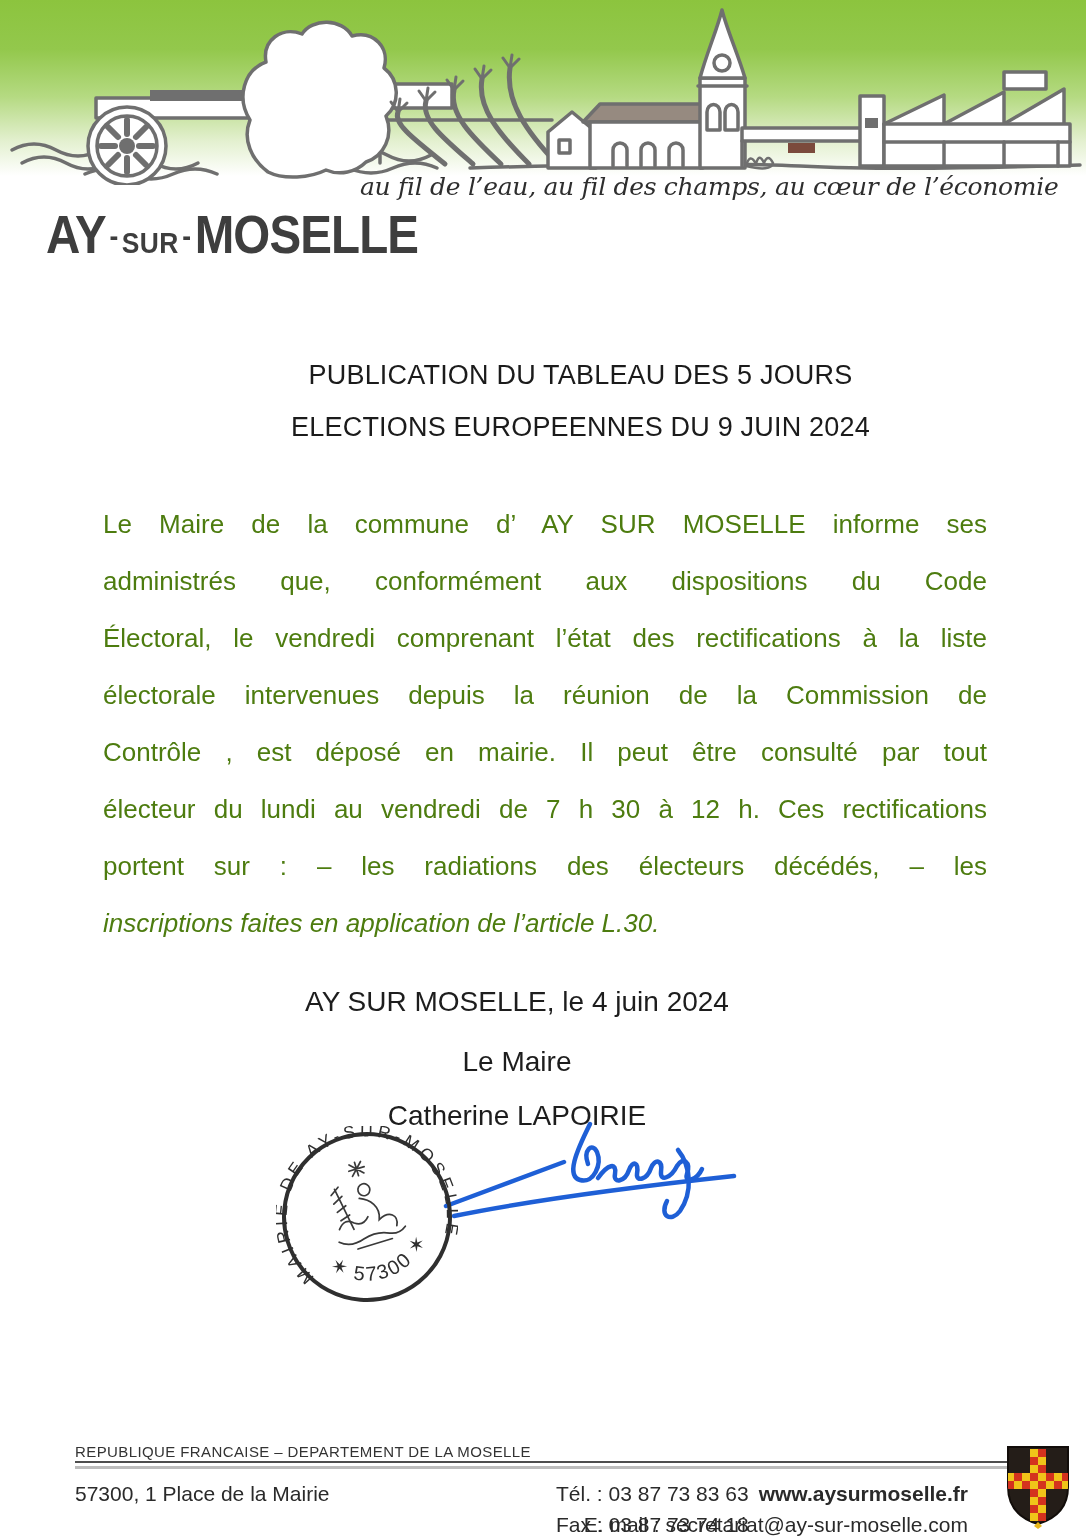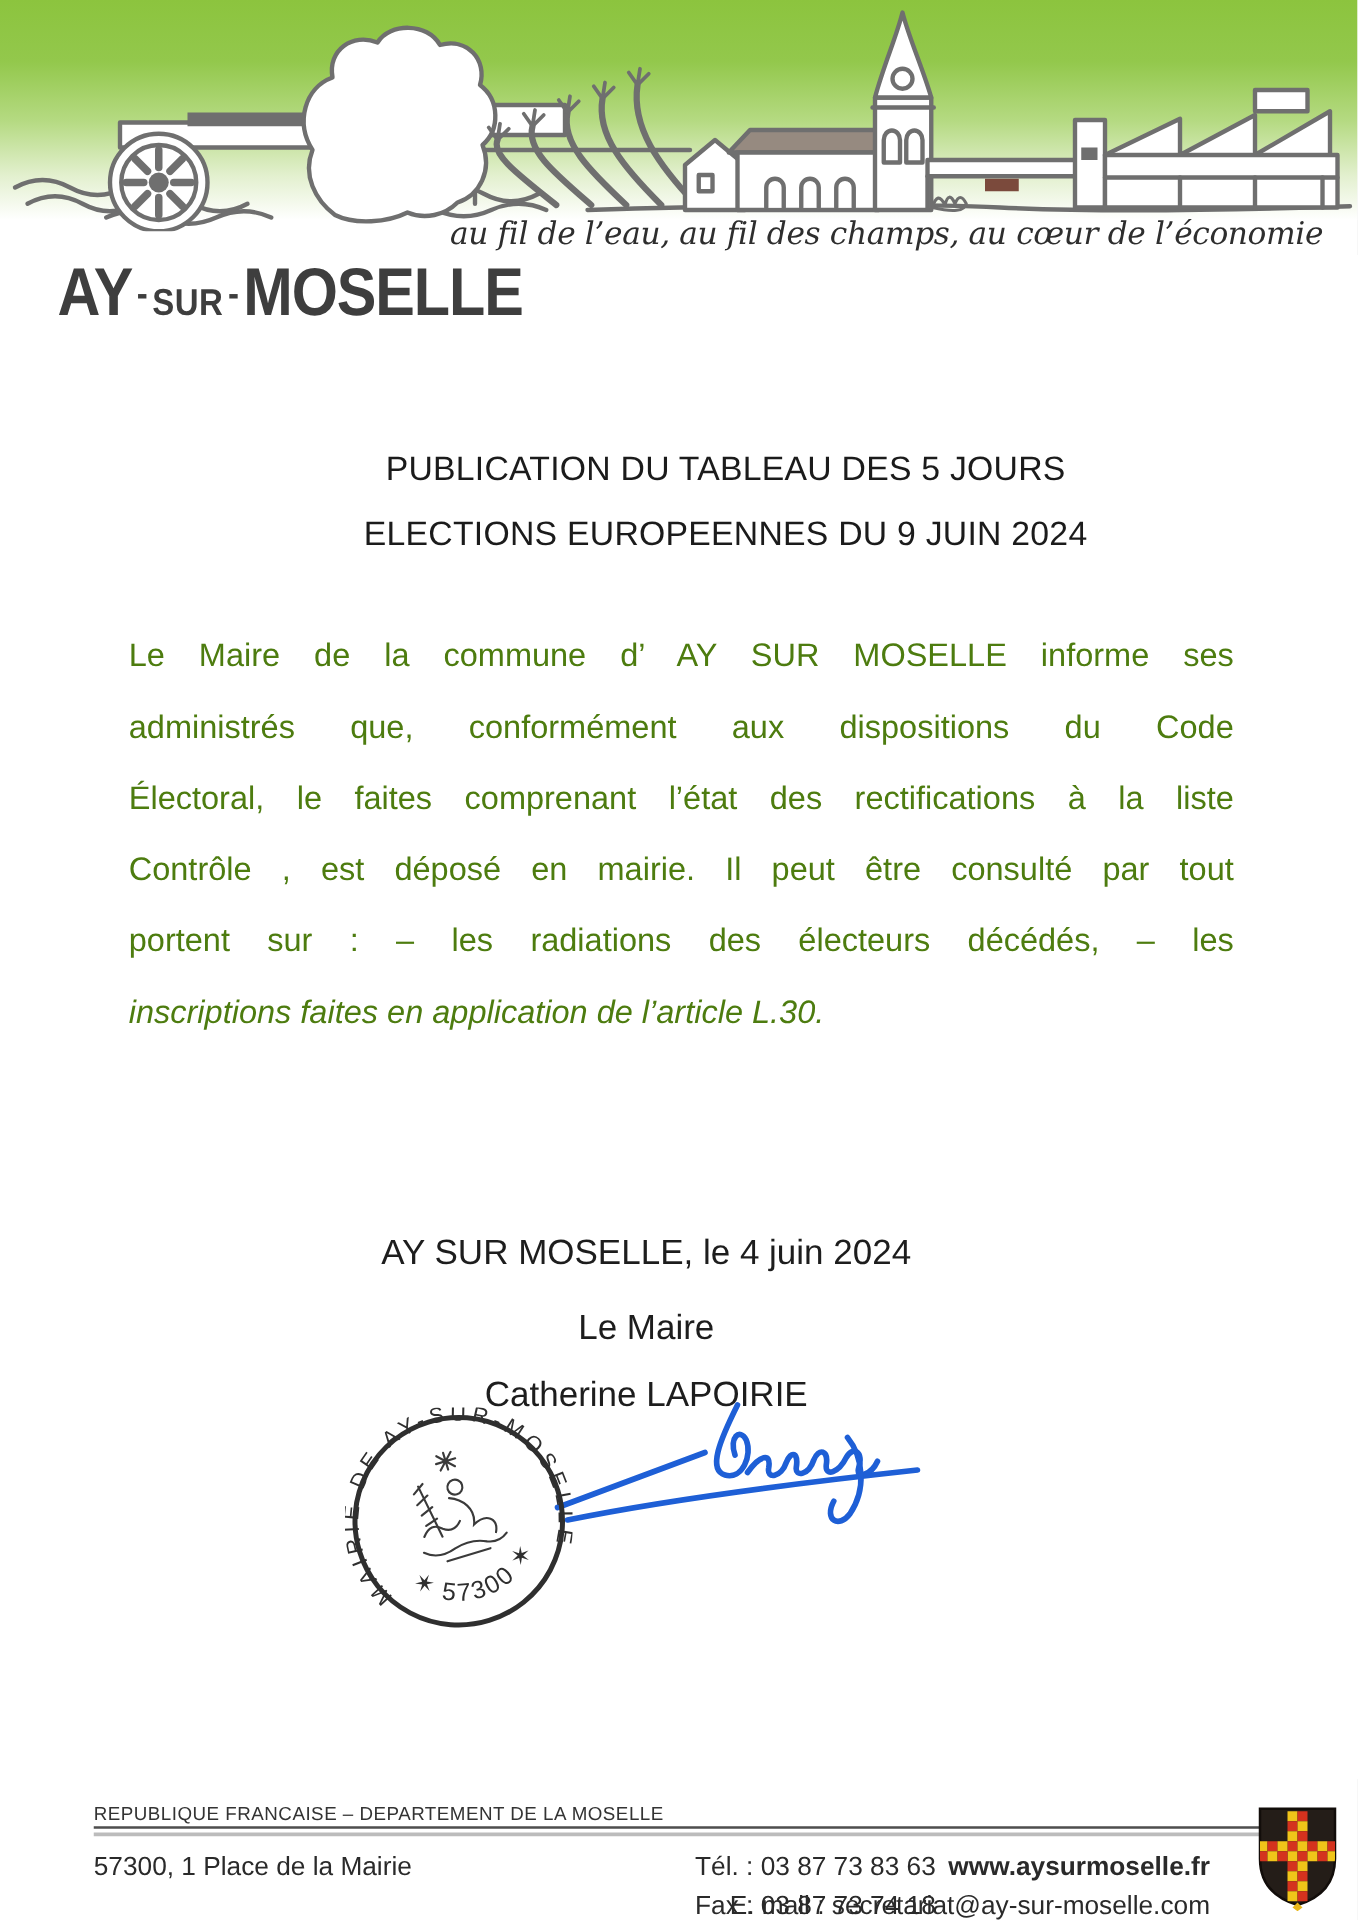--- a/index.html
+++ b/index.html
@@ -162,22 +162,24 @@
     <span class="logo-dash">-</span>
     <span class="logo-big">MOSELLE</span>
   </div>
 
   <div class="title-line title-1">PUBLICATION DU TABLEAU DES 5 JOURS</div>
   <div class="title-line title-2">ELECTIONS EUROPEENNES DU 9 JUIN 2024</div>
 
   <div class="body-block">
     <div class="body-line">Le Maire de la commune d’ AY SUR MOSELLE informe ses</div>
     <div class="body-line">administrés que, conformément aux dispositions du Code</div>
-    <div class="body-line">Électoral, le faites comprenant l’état des rectifications à la liste</div>
+    <div class="body-line">Électoral, le vendredi comprenant l’état des rectifications à la liste</div>
+    <div class="body-line">électorale intervenues depuis la réunion de la Commission de</div>
     <div class="body-line">Contrôle , est déposé en mairie. Il peut être consulté par tout</div>
+    <div class="body-line">électeur du lundi au vendredi de 7 h 30 à 12 h. Ces rectifications</div>
     <div class="body-line">portent sur : – les radiations des électeurs décédés, – les</div>
     <div class="body-line last">inscriptions faites en application de l’article L.30.</div>
   </div>
 
   <div class="close-line place-date">AY SUR MOSELLE, le 4 juin 2024</div>
   <div class="close-line signatory-title">Le Maire</div>
   <div class="close-line signatory-name">Catherine LAPOIRIE</div>
 
   <svg class="signature" viewBox="0 0 312 122" aria-hidden="true">
     <g stroke="#1e5fd6" stroke-width="4.5" fill="none" stroke-linecap="round" stroke-linejoin="round">

